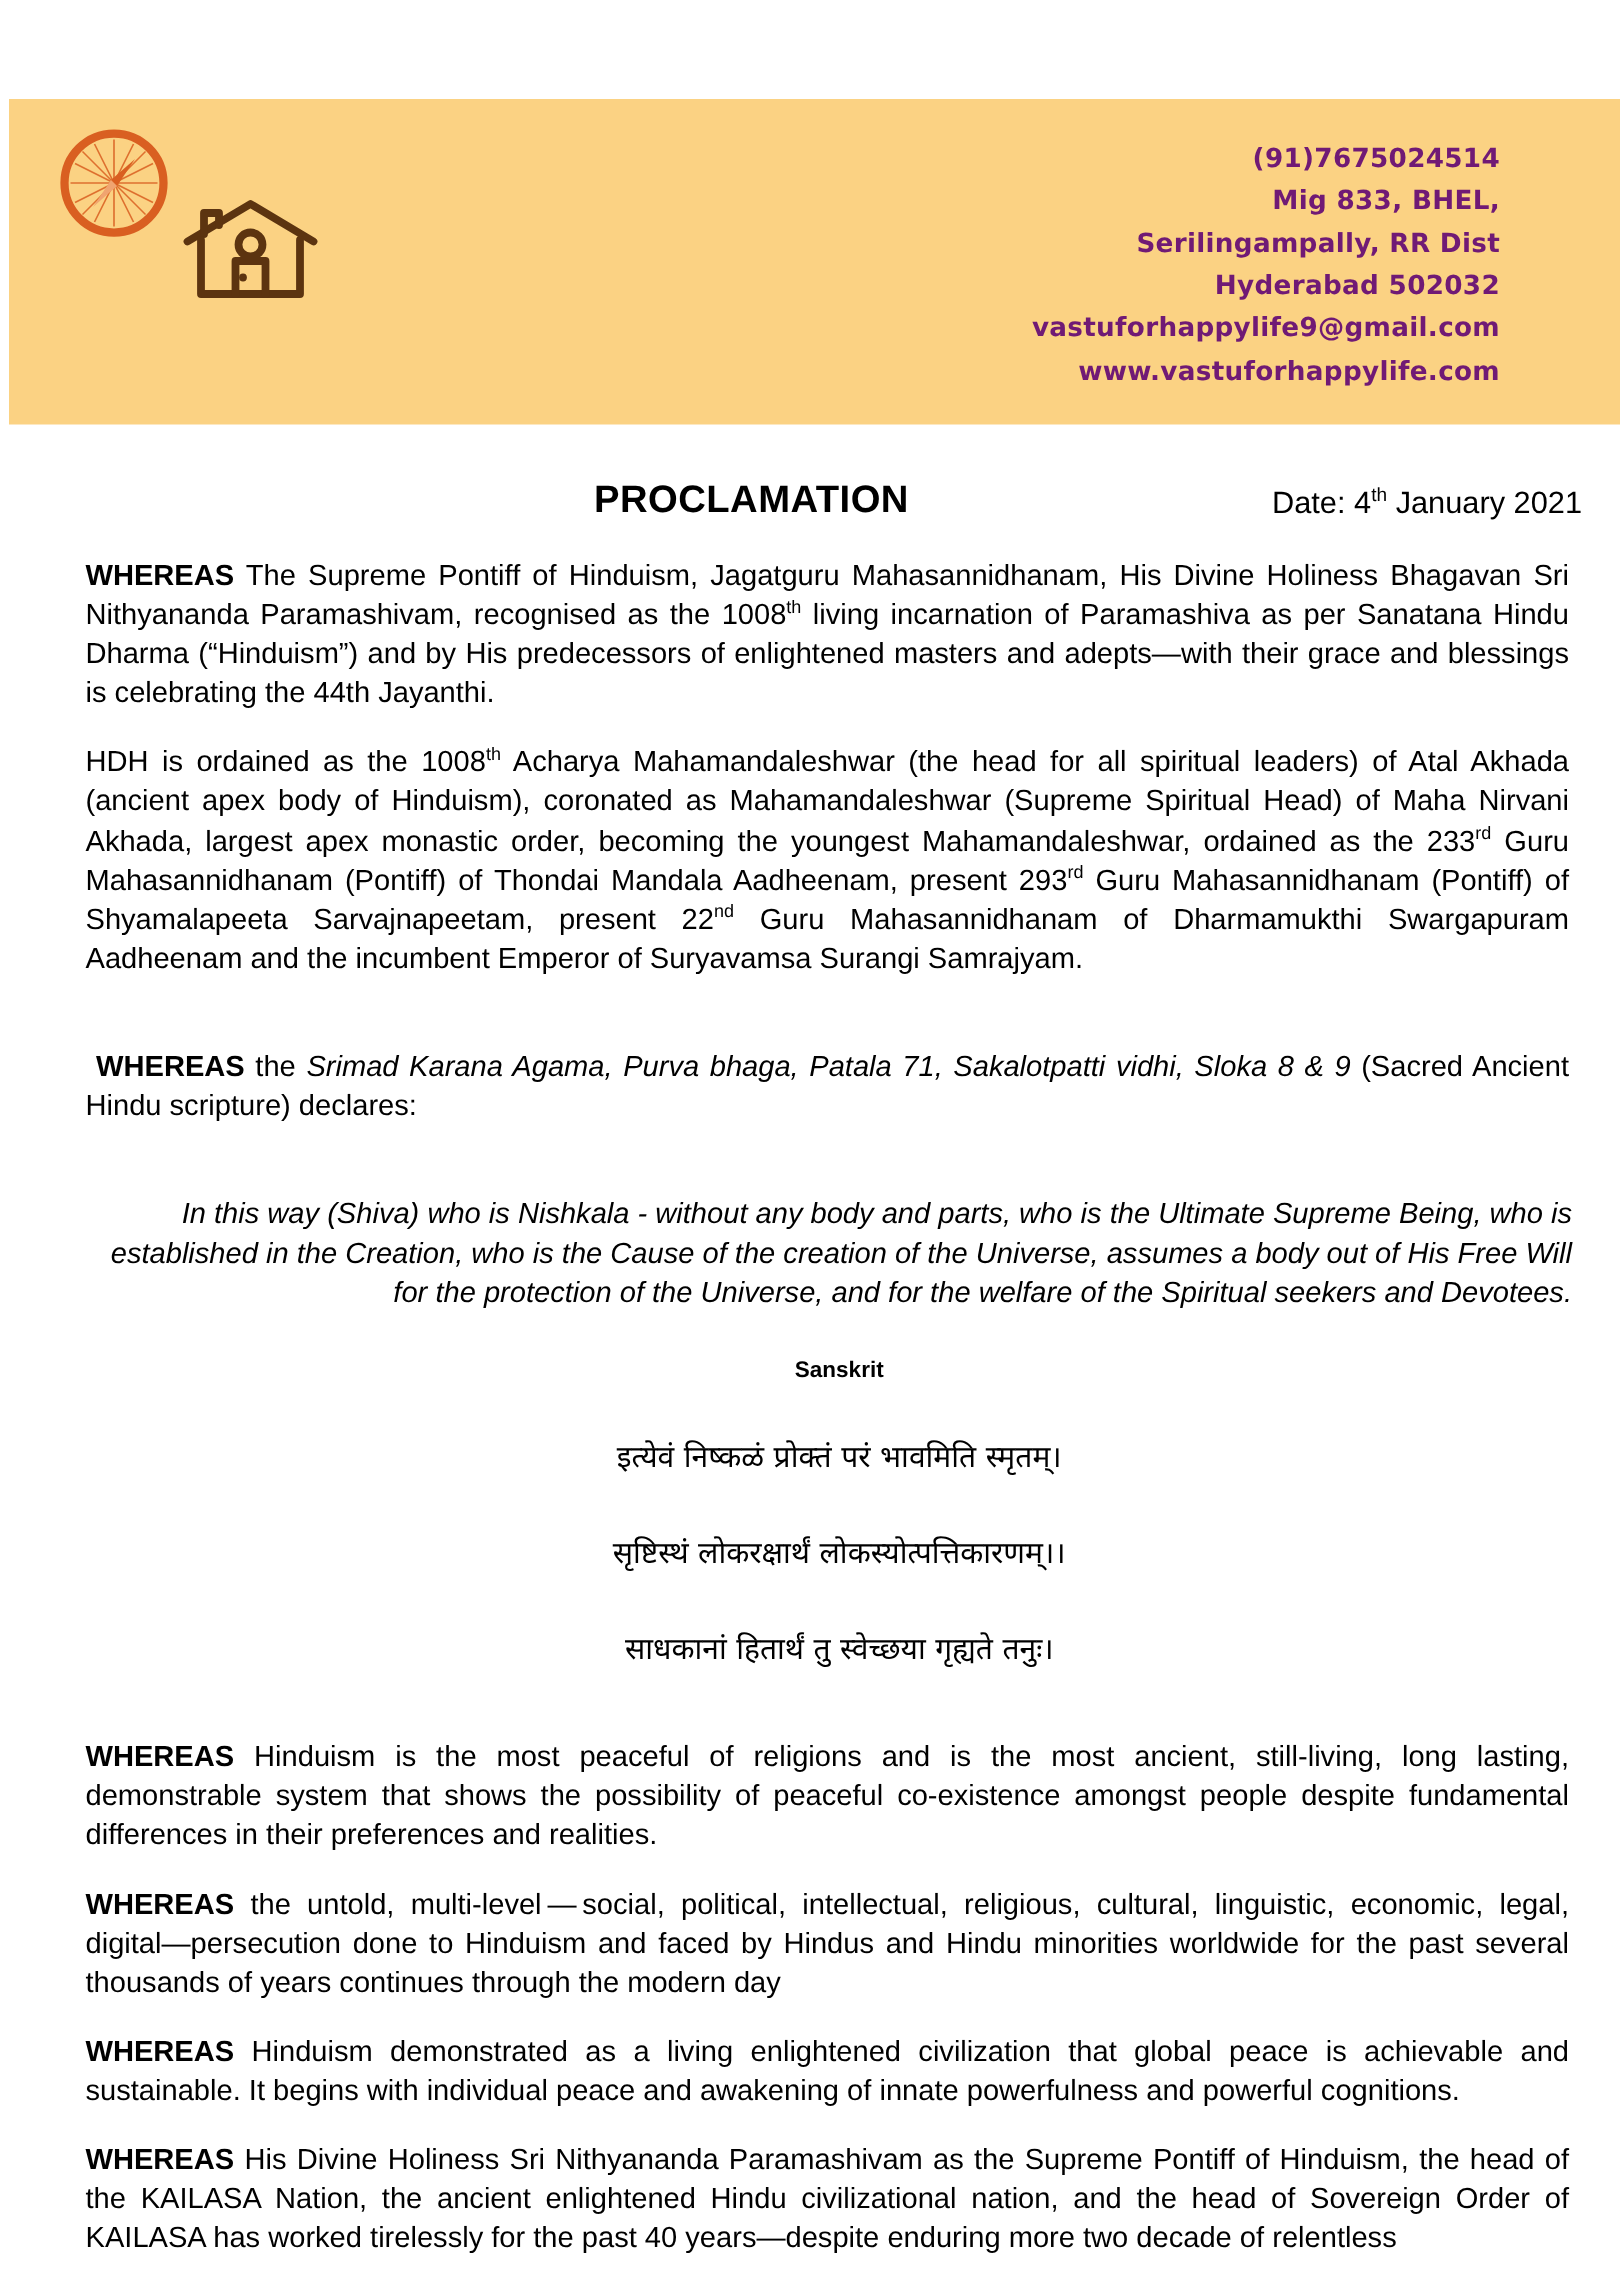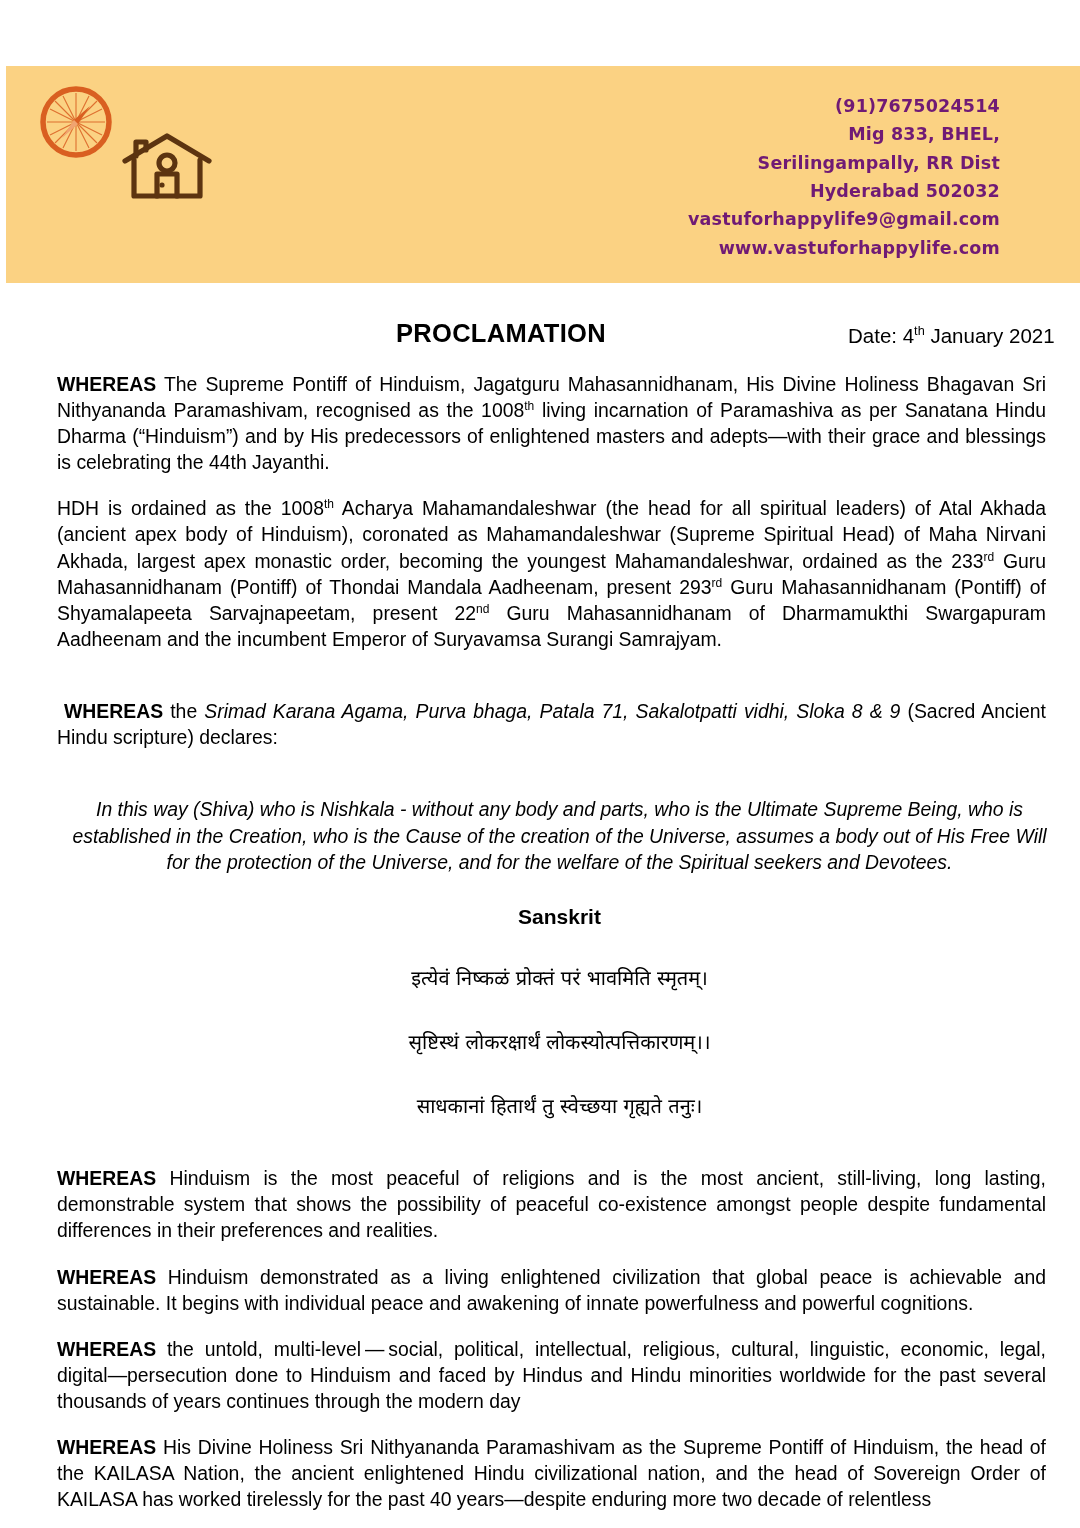--- a/index.html
+++ b/index.html
@@ -117,30 +117,30 @@
   }
   p.para:last-child { margin-bottom: 0; }
   .lead {
     font-weight: 700;
   }
   .cite-italic { font-style: italic; }
 
   .gap-lg { height: 26px; }
 
   p.quote {
-    text-align: center;
+    text-align: right;
     font-style: italic;
     font-size: 19.4px;
     line-height: 1.36;
     margin: 0 14px;
   }
 
   .sanskrit-head {
     text-align: center;
-    font-size: 21px;
+    font-size: 15px;
     font-weight: 700;
     margin: 30px 0 0 0;
   }
   p.sanskrit {
     text-align: center;
     font-family: "DejaVu Sans", sans-serif;
     font-size: 20px;
     line-height: 1.5;
     margin: 34px 0 0 0;
   }
@@ -224,21 +224,21 @@
     <p class="sanskrit-head">Sanskrit</p>
 
     <p class="sanskrit">इत्येवं निष्कळं प्रोक्तं परं भावमिति स्मृतम्।</p>
     <p class="sanskrit">सृष्टिस्थं लोकरक्षार्थं लोकस्योत्पत्तिकारणम्।।</p>
     <p class="sanskrit">साधकानां हितार्थं तु स्वेच्छया गृह्यते तनुः।</p>
 
     <div class="section-lower">
 
       <p class="para"><span class="lead">WHEREAS</span><span> Hinduism is the most peaceful of religions and is the most ancient, still-living, long lasting, demonstrable system that shows the possibility of peaceful co-existence amongst people despite fundamental differences in their preferences and realities.</span></p>
 
+      <p class="para"><span class="lead">WHEREAS</span><span>  the untold, multi-level — social, political, intellectual, religious, cultural, linguistic, economic, legal, digital—persecution done to Hinduism and faced by Hindus and Hindu minorities worldwide for the past several thousands of years continues through the modern day</span></p>
+
       <p class="para"><span class="lead">WHEREAS</span><span> Hinduism demonstrated as a living enlightened civilization that global peace is achievable and sustainable. It begins with individual peace and awakening of innate powerfulness and powerful cognitions.</span></p>
 
-      <p class="para"><span class="lead">WHEREAS</span><span>  the untold, multi-level — social, political, intellectual, religious, cultural, linguistic, economic, legal, digital—persecution done to Hinduism and faced by Hindus and Hindu minorities worldwide for the past several thousands of years continues through the modern day</span></p>
-
       <p class="para"><span class="lead">WHEREAS</span><span> His Divine Holiness Sri Nithyananda Paramashivam as the Supreme Pontiff of Hinduism, the head of the KAILASA Nation, the ancient enlightened Hindu civilizational nation, and the head of Sovereign Order of KAILASA has worked tirelessly for the past 40 years—despite enduring more two decade of relentless</span></p>
 
     </div>
   </div>
 </div>
 
 </body></html>

